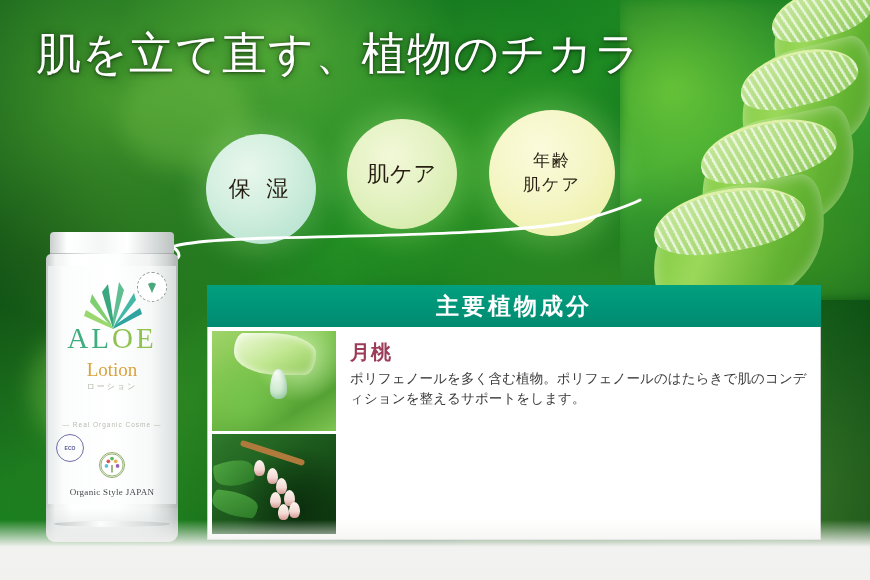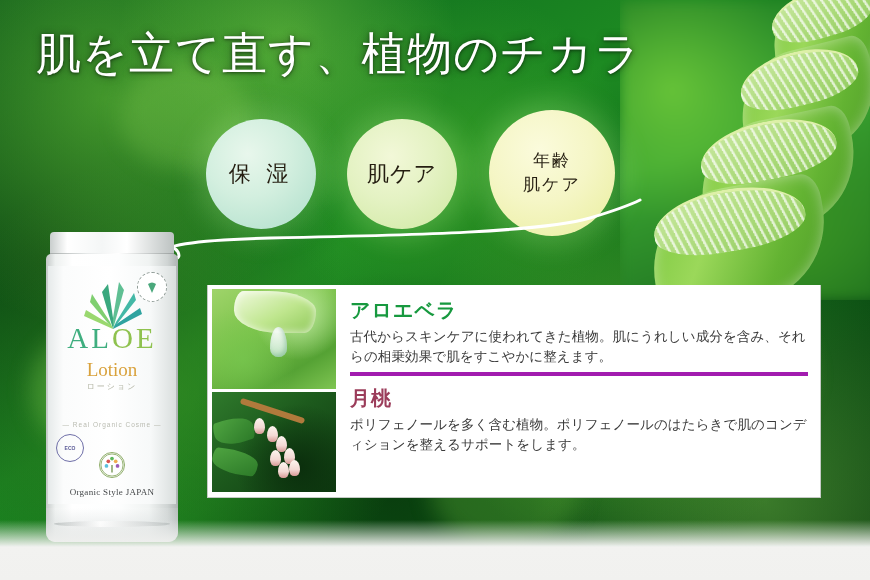--- a/index.html
+++ b/index.html
@@ -93,21 +93,21 @@
     border-radius: 50%;
     display: flex; align-items: center; justify-content: center;
     text-align: center;
     font-family: "Liberation Serif", "DejaVu Serif", serif;
     color: #241d10;
     line-height: 1.25;
     box-shadow: 0 0 26px 10px rgba(200,255,160,.22);
   }
   .badge .lbl { display:block; }
   .badge-1 {
-    left: 206px; top: 119px;
+    left: 206px; top: 134px;
     background: radial-gradient(circle at 38% 32%, #e8f7ec 0%, #d3efdf 42%, #bfe6d4 72%, #b4e0cd 100%);
     font-size: 22px; letter-spacing: 5px;
   }
   .badge-2 {
     left: 347px; top: 119px;
     background: radial-gradient(circle at 40% 34%, #f2f8d8 0%, #e4f2c3 45%, #d7ecae 78%, #d0e9a5 100%);
     font-size: 22px; letter-spacing: 1px;
   }
   .badge-3 {
     left: 489px; top: 110px;
@@ -373,20 +373,21 @@
         <circle cx="17" cy="9" r="2" fill="#f0ad4e"></circle>
         <circle cx="13" cy="6" r="2" fill="#5cb85c"></circle>
         <circle cx="7" cy="14" r="2" fill="#5bc0de"></circle>
         <circle cx="19" cy="14" r="2" fill="#9b59b6"></circle>
       </svg>
       <div class="lbl-brand">Organic Style JAPAN</div>
     </div>
   </div>
 
   <div class="panel">
+    <div class="panel-header">主要植物成分</div>
     <div class="panel-body">
 
       <div class="thumbs">
         <div class="thumb thumb-aloe">
           <div class="gelleaf"></div>
           <div class="drop"></div>
         </div>
         <div class="thumb thumb-gekito">
           <div class="gleaf" style="left:2%;  top:26%; width:40px; height:26px; transform:rotate(-18deg);"></div>
           <div class="gleaf" style="left:0%;  top:58%; width:46px; height:24px; transform:rotate(8deg);"></div>
@@ -396,24 +397,20 @@
           <div class="bud" style="left:52%; top:44%;"></div>
           <div class="bud" style="left:58%; top:56%;"></div>
           <div class="bud" style="left:62%; top:68%;"></div>
           <div class="bud" style="left:47%; top:58%;"></div>
           <div class="bud" style="left:53%; top:70%;"></div>
         </div>
       </div>
 
       <div class="entries">
         <div class="entry">
-          <div class="entry-title aloe">アロエベラ</div>
-          <div class="entry-desc">古代からスキンケアに使われてきた植物。肌にうれしい成分を含み、それらの相乗効果で肌をすこやかに整えます。</div>
-        </div>
-        <div class="entry">
           <div class="entry-title gekito">月桃</div>
           <div class="entry-desc">ポリフェノールを多く含む植物。ポリフェノールのはたらきで肌のコンディションを整えるサポートをします。</div>
         </div>
       </div>
 
     </div>
   </div>
 
   <div class="bottom-fade"></div>
 </div>

